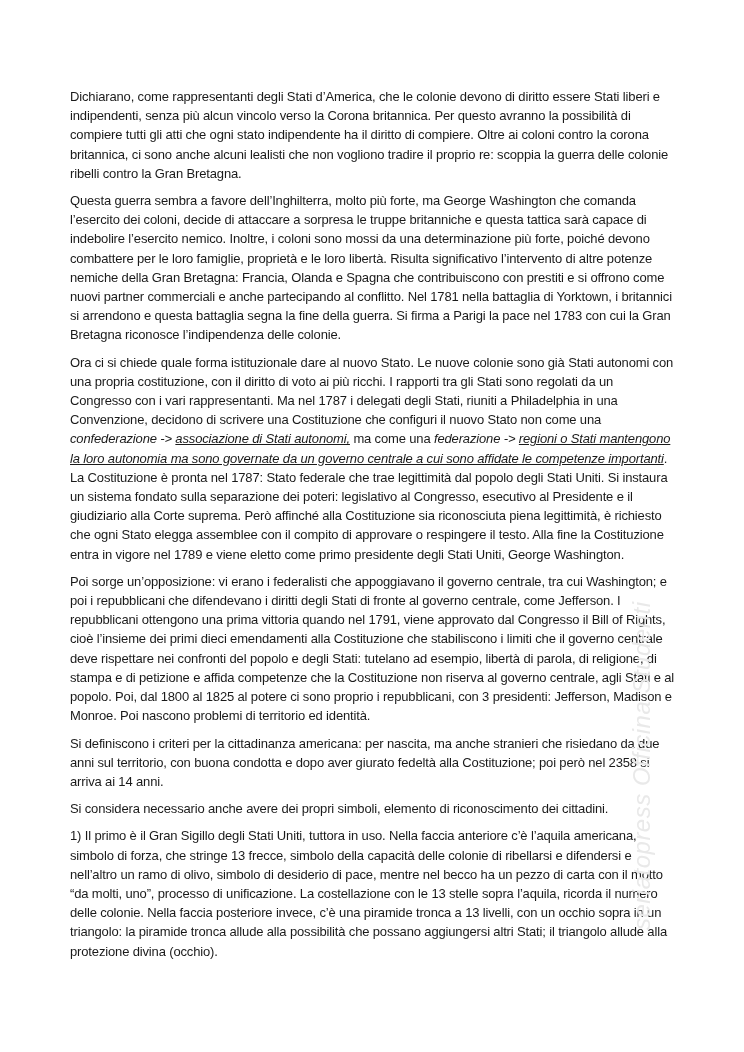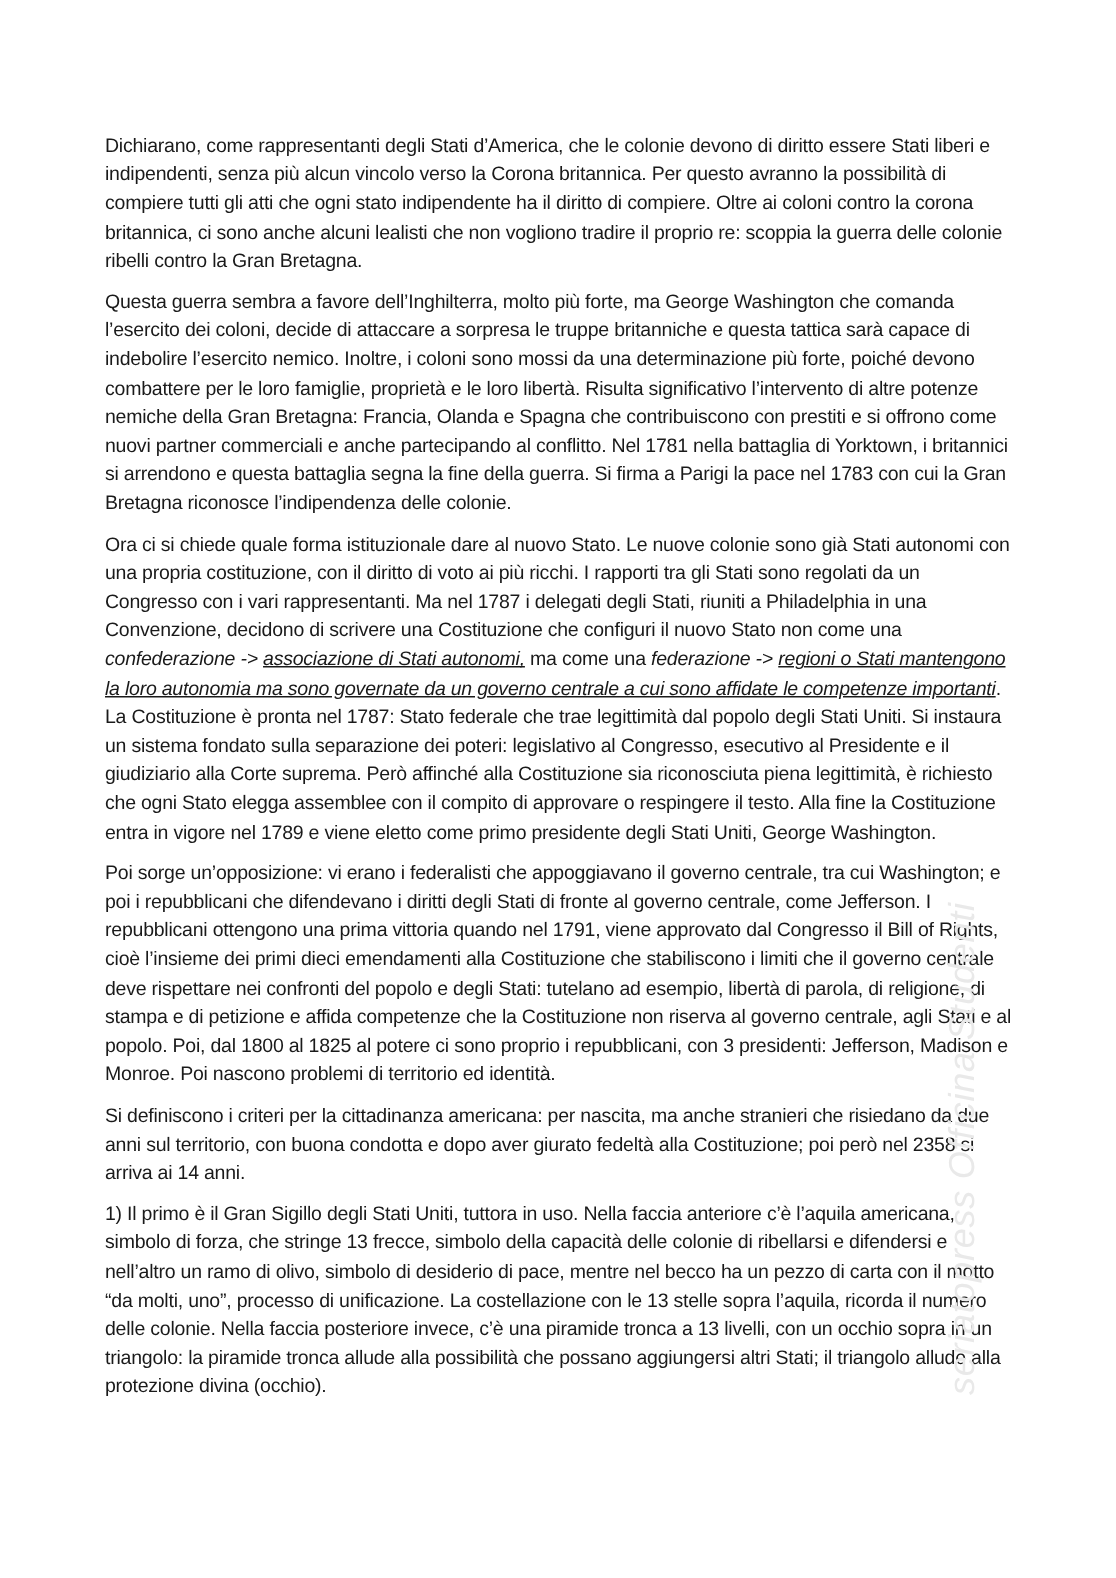--- a/index.html
+++ b/index.html
@@ -23,16 +23,17 @@
 </style>
 </head>
 <body>
 
 <div class="page">
   <p>Dichiarano, come rappresentanti degli Stati d’America, che le colonie devono di diritto essere Stati liberi e indipendenti, senza più alcun vincolo verso la Corona britannica. Per questo avranno la possibilità di compiere tutti gli atti che ogni stato indipendente ha il diritto di compiere. Oltre ai coloni contro la corona britannica, ci sono anche alcuni lealisti che non vogliono tradire il proprio re: scoppia la guerra delle colonie ribelli contro la Gran Bretagna.</p>
   <p>Questa guerra sembra a favore dell’Inghilterra, molto più forte, ma George Washington che comanda l’esercito dei coloni, decide di attaccare a sorpresa le truppe britanniche e questa tattica sarà capace di indebolire l’esercito nemico. Inoltre, i coloni sono mossi da una determinazione più forte, poiché devono combattere per le loro famiglie, proprietà e le loro libertà. Risulta significativo l’intervento di altre potenze nemiche della Gran Bretagna: Francia, Olanda e Spagna che contribuiscono con prestiti e si offrono come nuovi partner commerciali e anche partecipando al conflitto. Nel 1781 nella battaglia di Yorktown, i britannici si arrendono e questa battaglia segna la fine della guerra. Si firma a Parigi la pace nel 1783 con cui la Gran Bretagna riconosce l’indipendenza delle colonie.</p>
   <p><span>Ora ci si chiede quale forma istituzionale dare al nuovo Stato. Le nuove colonie sono già Stati autonomi con una propria costituzione, con il diritto di voto ai più ricchi. I rapporti tra gli Stati sono regolati da un Congresso con i vari rappresentanti. Ma nel 1787 i delegati degli Stati, riuniti a Philadelphia in una Convenzione, decidono di scrivere una Costituzione che configuri il nuovo Stato non come una </span><em>confederazione -&gt;</em> <span class="u">associazione di Stati autonomi,</span><span> ma come una </span><em>federazione -&gt;</em> <span class="u">regioni o Stati mantengono la loro autonomia ma sono governate da un governo centrale a cui sono affidate le competenze importanti</span><span>.</span><span> La Costituzione è pronta nel 1787: Stato federale che trae legittimità dal popolo degli Stati Uniti. Si instaura un sistema fondato sulla separazione dei poteri: legislativo al Congresso, esecutivo al Presidente e il giudiziario alla Corte suprema. Però affinché alla Costituzione sia riconosciuta piena legittimità, è richiesto che ogni Stato elegga assemblee con il compito di approvare o respingere il testo. Alla fine la Costituzione entra in vigore nel 1789 e viene eletto come primo presidente degli Stati Uniti, George Washington.</span></p>
   <p>Poi sorge un’opposizione: vi erano i federalisti che appoggiavano il governo centrale, tra cui Washington; e poi i repubblicani che difendevano i diritti degli Stati di fronte al governo centrale, come Jefferson. I repubblicani ottengono una prima vittoria quando nel 1791, viene approvato dal Congresso il Bill of Rights, cioè l’insieme dei primi dieci emendamenti alla Costituzione che stabiliscono i limiti che il governo centrale deve rispettare nei confronti del popolo e degli Stati: tutelano ad esempio, libertà di parola, di religione, di stampa e di petizione e affida competenze che la Costituzione non riserva al governo centrale, agli Stati e al popolo. Poi, dal 1800 al 1825 al potere ci sono proprio i repubblicani, con 3 presidenti: Jefferson, Madison e Monroe. Poi nascono problemi di territorio ed identità.</p>
   <p>Si definiscono i criteri per la cittadinanza americana: per nascita, ma anche stranieri che risiedano da due anni sul territorio, con buona condotta e dopo aver giurato fedeltà alla Costituzione; poi però nel 2358 si arriva ai 14 anni.</p>
+  <p>Si considera necessario anche avere dei propri simboli, elemento di riconoscimento dei cittadini.</p>
   <p>1) Il primo è il Gran Sigillo degli Stati Uniti, tuttora in uso. Nella faccia anteriore c’è l’aquila americana, simbolo di forza, che stringe 13 frecce, simbolo della capacità delle colonie di ribellarsi e difendersi e nell’altro un ramo di olivo, simbolo di desiderio di pace, mentre nel becco ha un pezzo di carta con il motto “da molti, uno”, processo di unificazione. La costellazione con le 13 stelle sopra l’aquila, ricorda il numero delle colonie. Nella faccia posteriore invece, c’è una piramide tronca a 13 livelli, con un occhio sopra in un triangolo: la piramide tronca allude alla possibilità che possano aggiungersi altri Stati; il triangolo allude alla protezione divina (occhio).</p>
 </div>
 
 <div class="watermark">seriatopress  Officina Studenti</div>
 
 </body></html>

